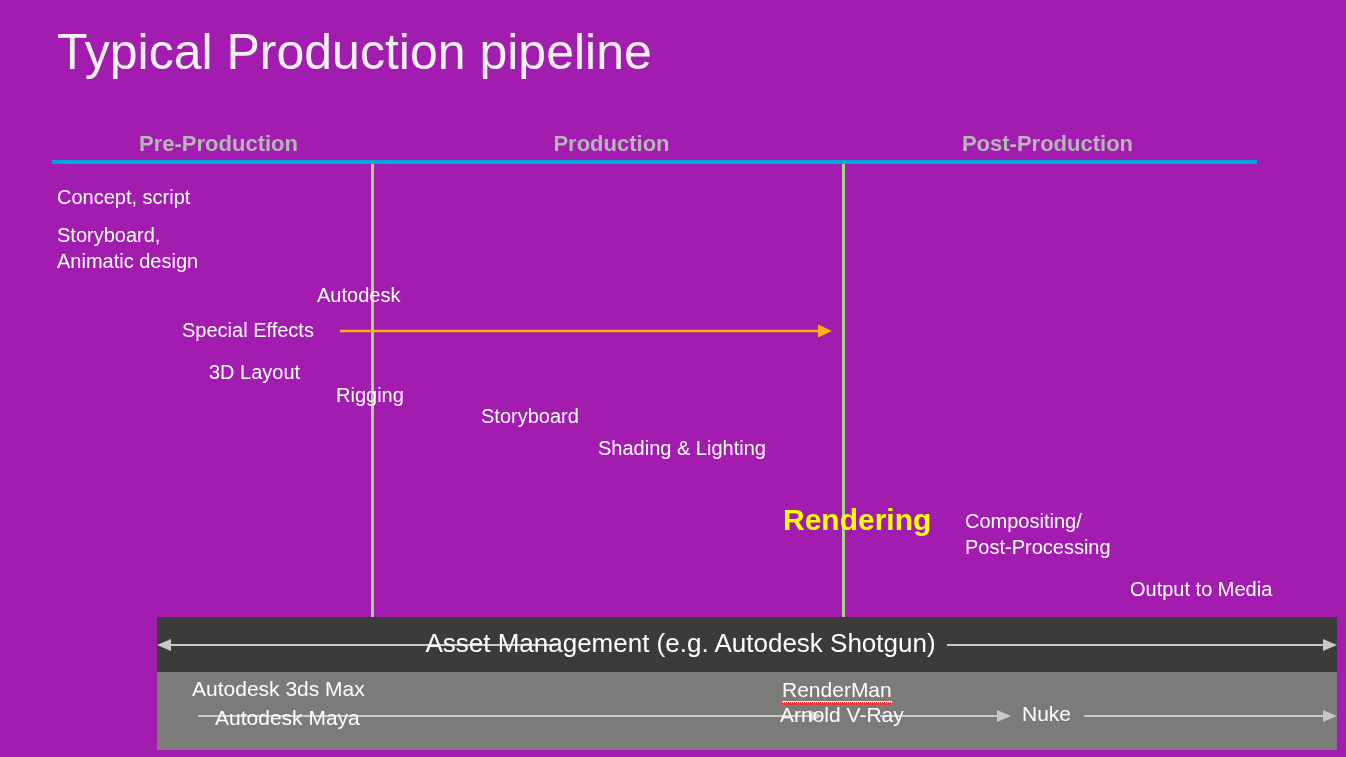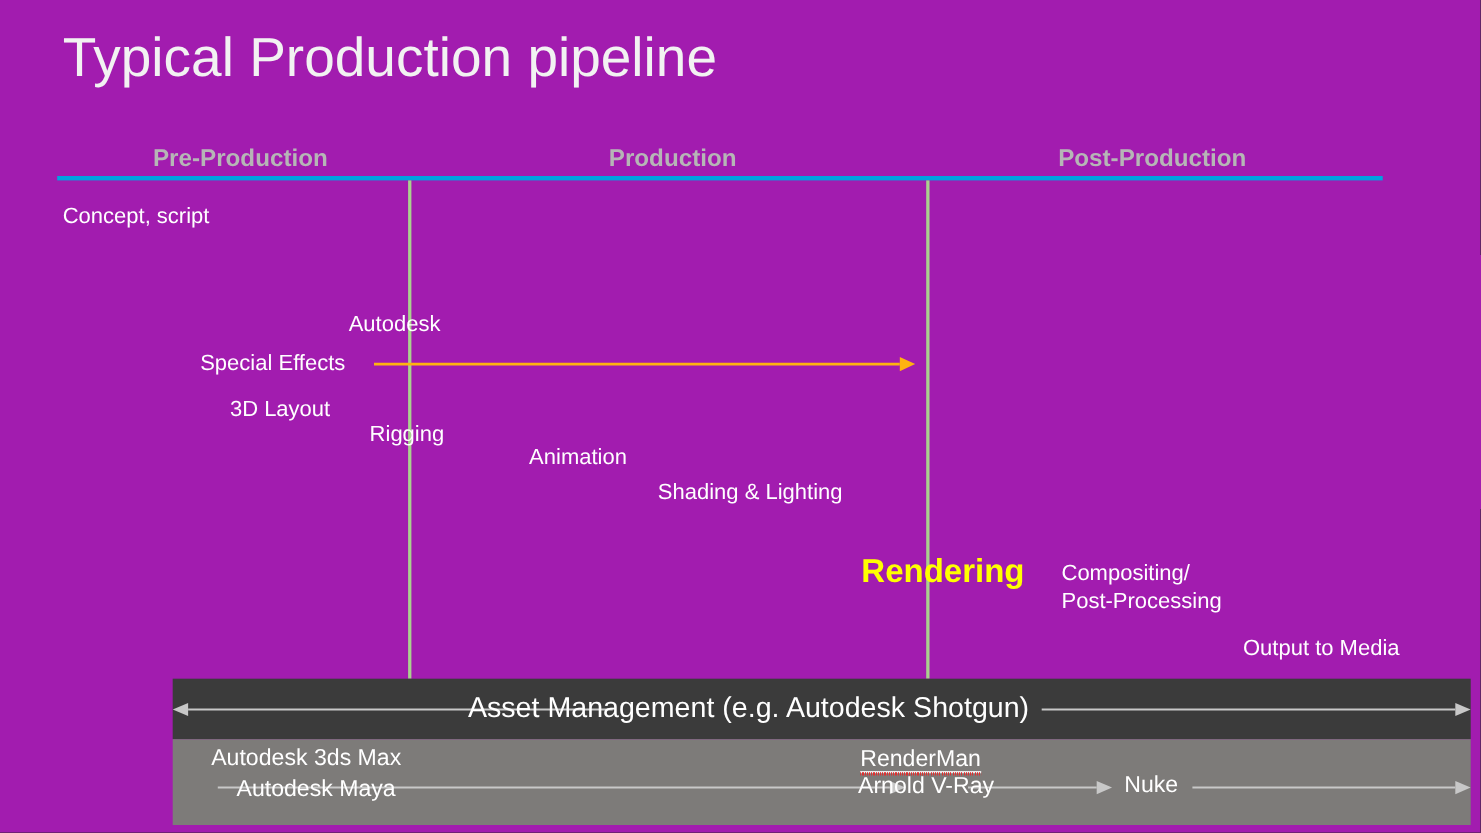--- a/index.html
+++ b/index.html
@@ -187,25 +187,27 @@
 
   <div id="phase-pre" class="phase-header">Pre-Production</div>
   <div id="phase-prod" class="phase-header">Production</div>
   <div id="phase-post" class="phase-header">Post-Production</div>
 
   <div id="blue-rule"></div>
   <div id="green-1" class="green-divider"></div>
   <div id="green-2" class="green-divider"></div>
 
   <div id="stage-concept" class="stage">Concept, script</div>
+  <div id="stage-storyboard" class="stage">Storyboard,
+Animatic design</div>
   <div id="stage-modelling" class="stage">Autodesk</div>
   <div id="stage-sfx" class="stage">Special Effects</div>
   <div id="stage-3dlayout" class="stage">3D Layout</div>
   <div id="stage-rigging" class="stage">Rigging</div>
-  <div id="stage-animation" class="stage">Animation</div>
+  <div id="stage-animation" class="stage">Storyboard</div>
   <div id="stage-shading" class="stage">Shading &amp; Lighting</div>
   <div id="stage-rendering" class="stage highlight">Rendering</div>
   <div id="stage-comp" class="stage">Compositing/
 Post-Processing</div>
   <div id="stage-output" class="stage">Output to Media</div>
 
   <svg id="sfx-arrow" viewBox="0 0 492 22">
     <line class="ln" x1="0" y1="11" x2="478" y2="11" stroke="#ffb310" stroke-width="2.4"></line>
     <polygon points="478,4.5 492,11 478,17.5" fill="#ffb310"></polygon>
   </svg>

